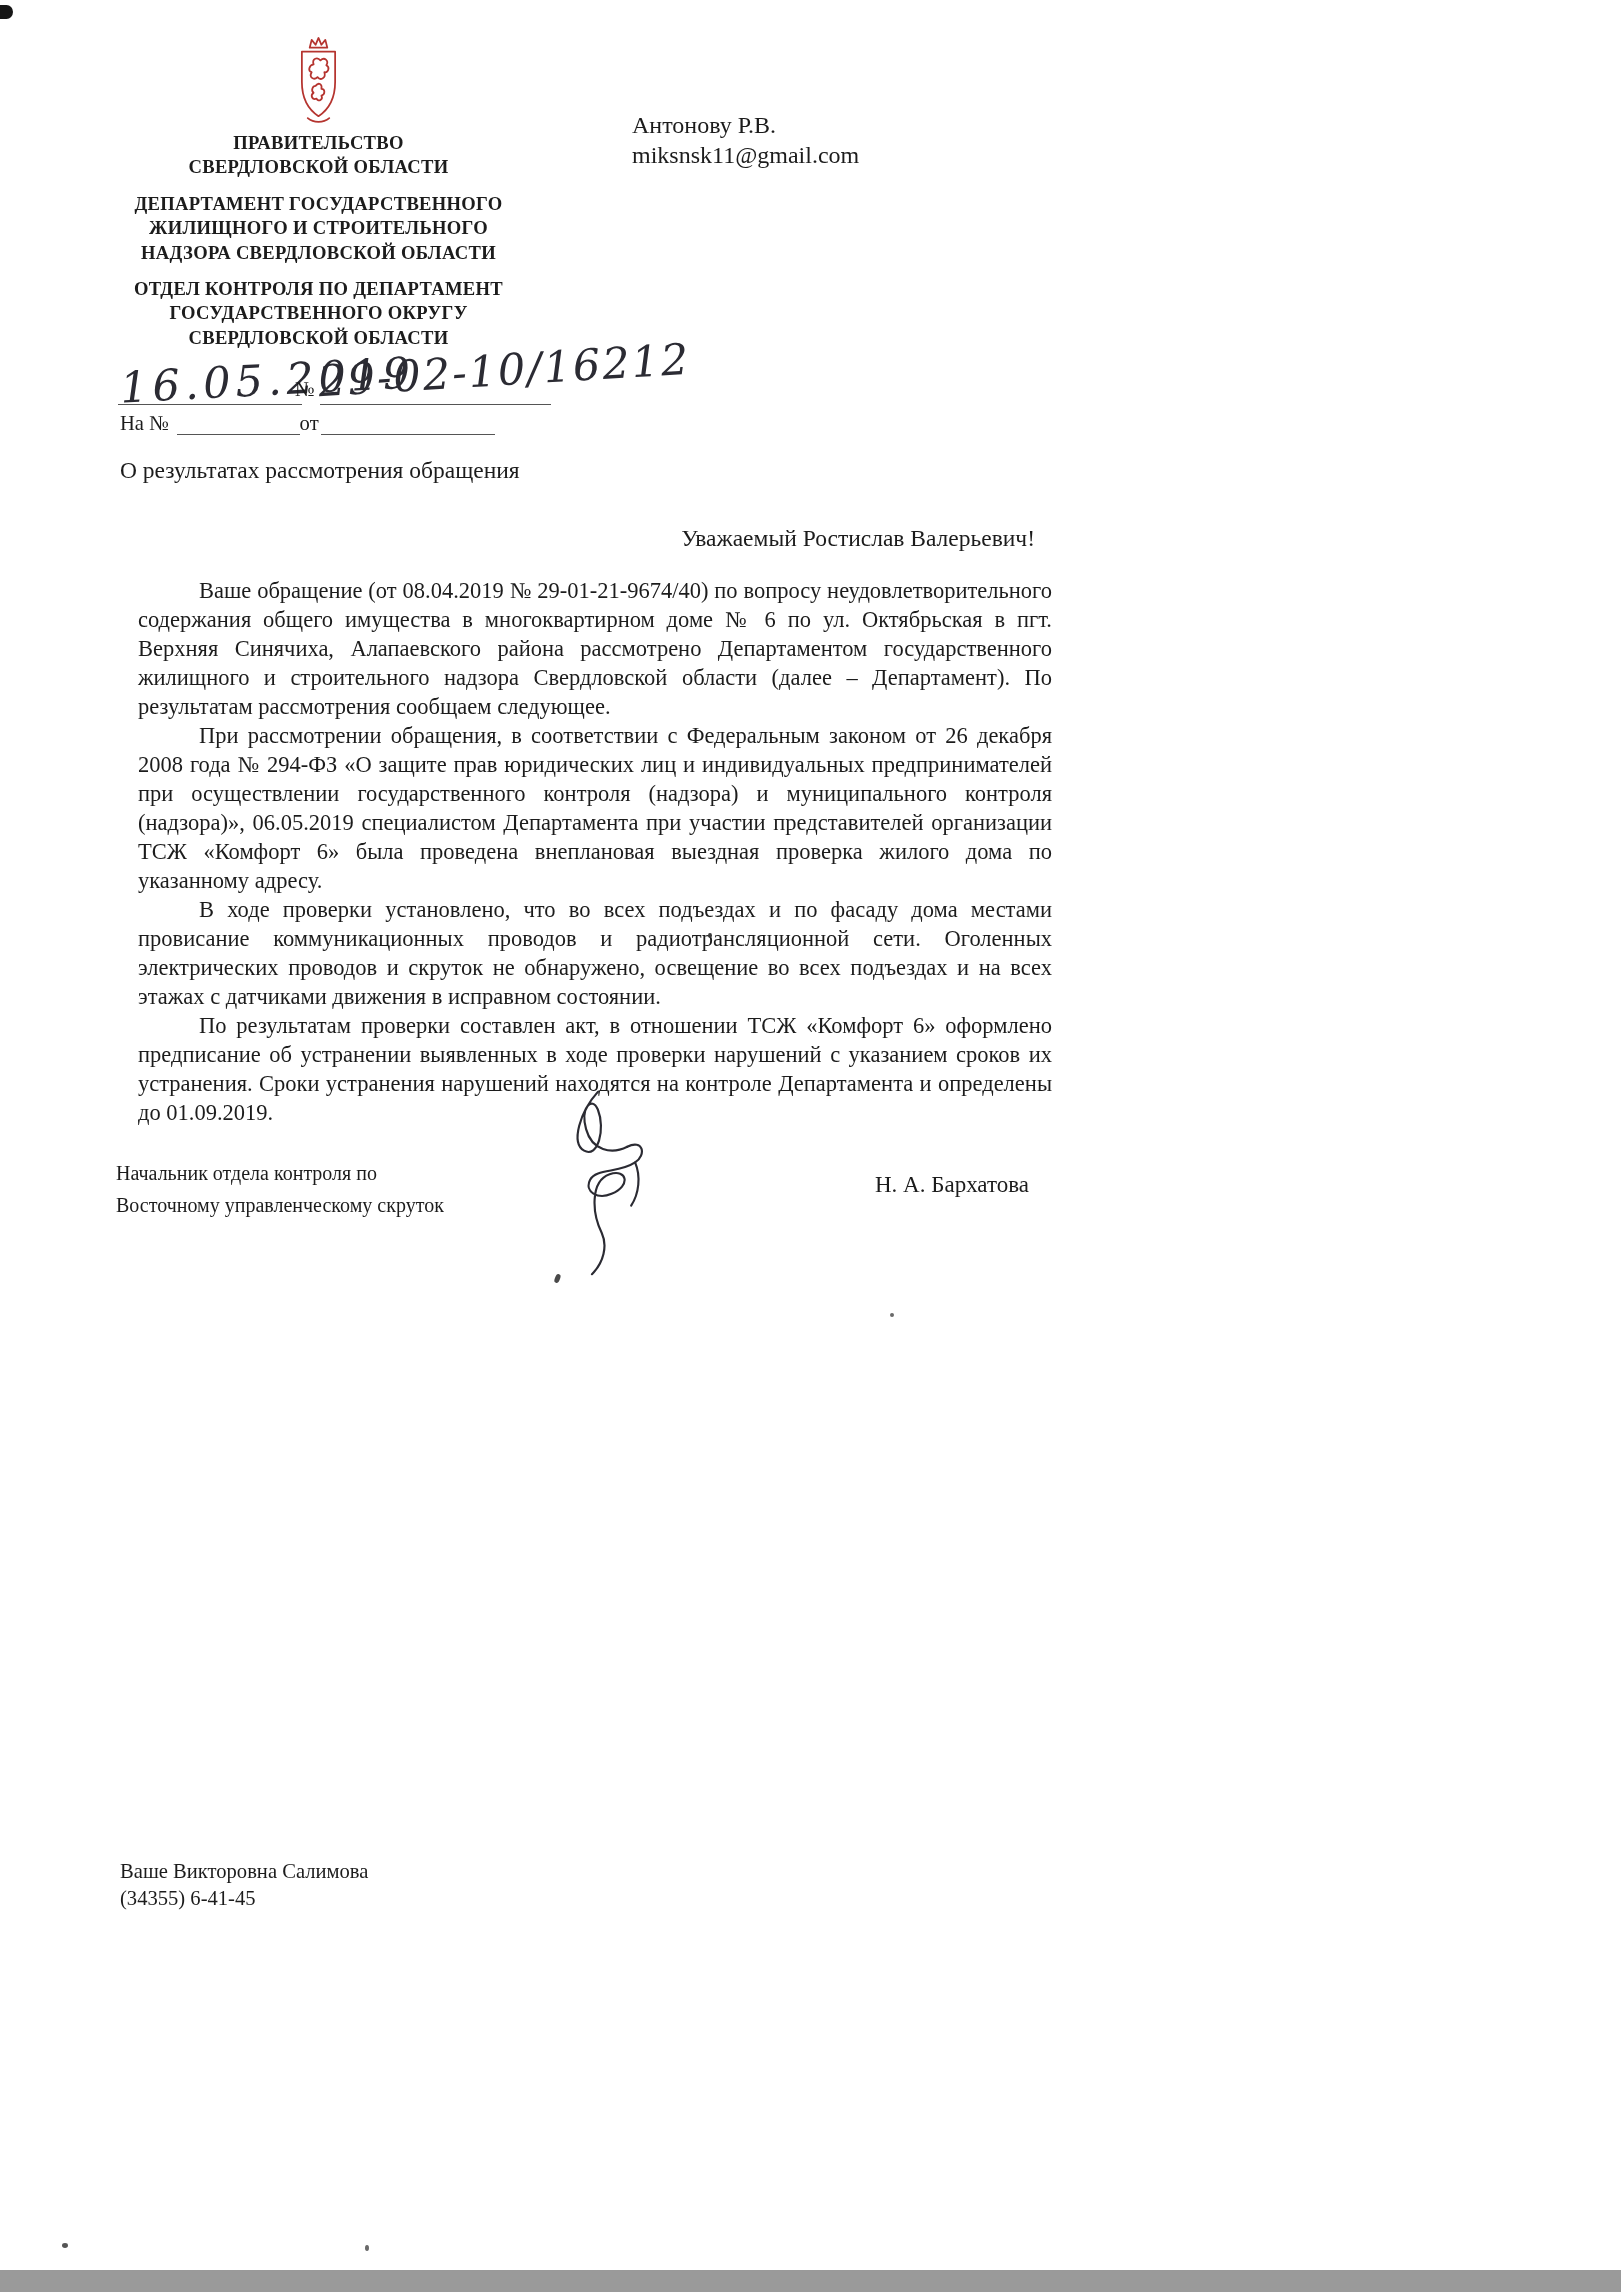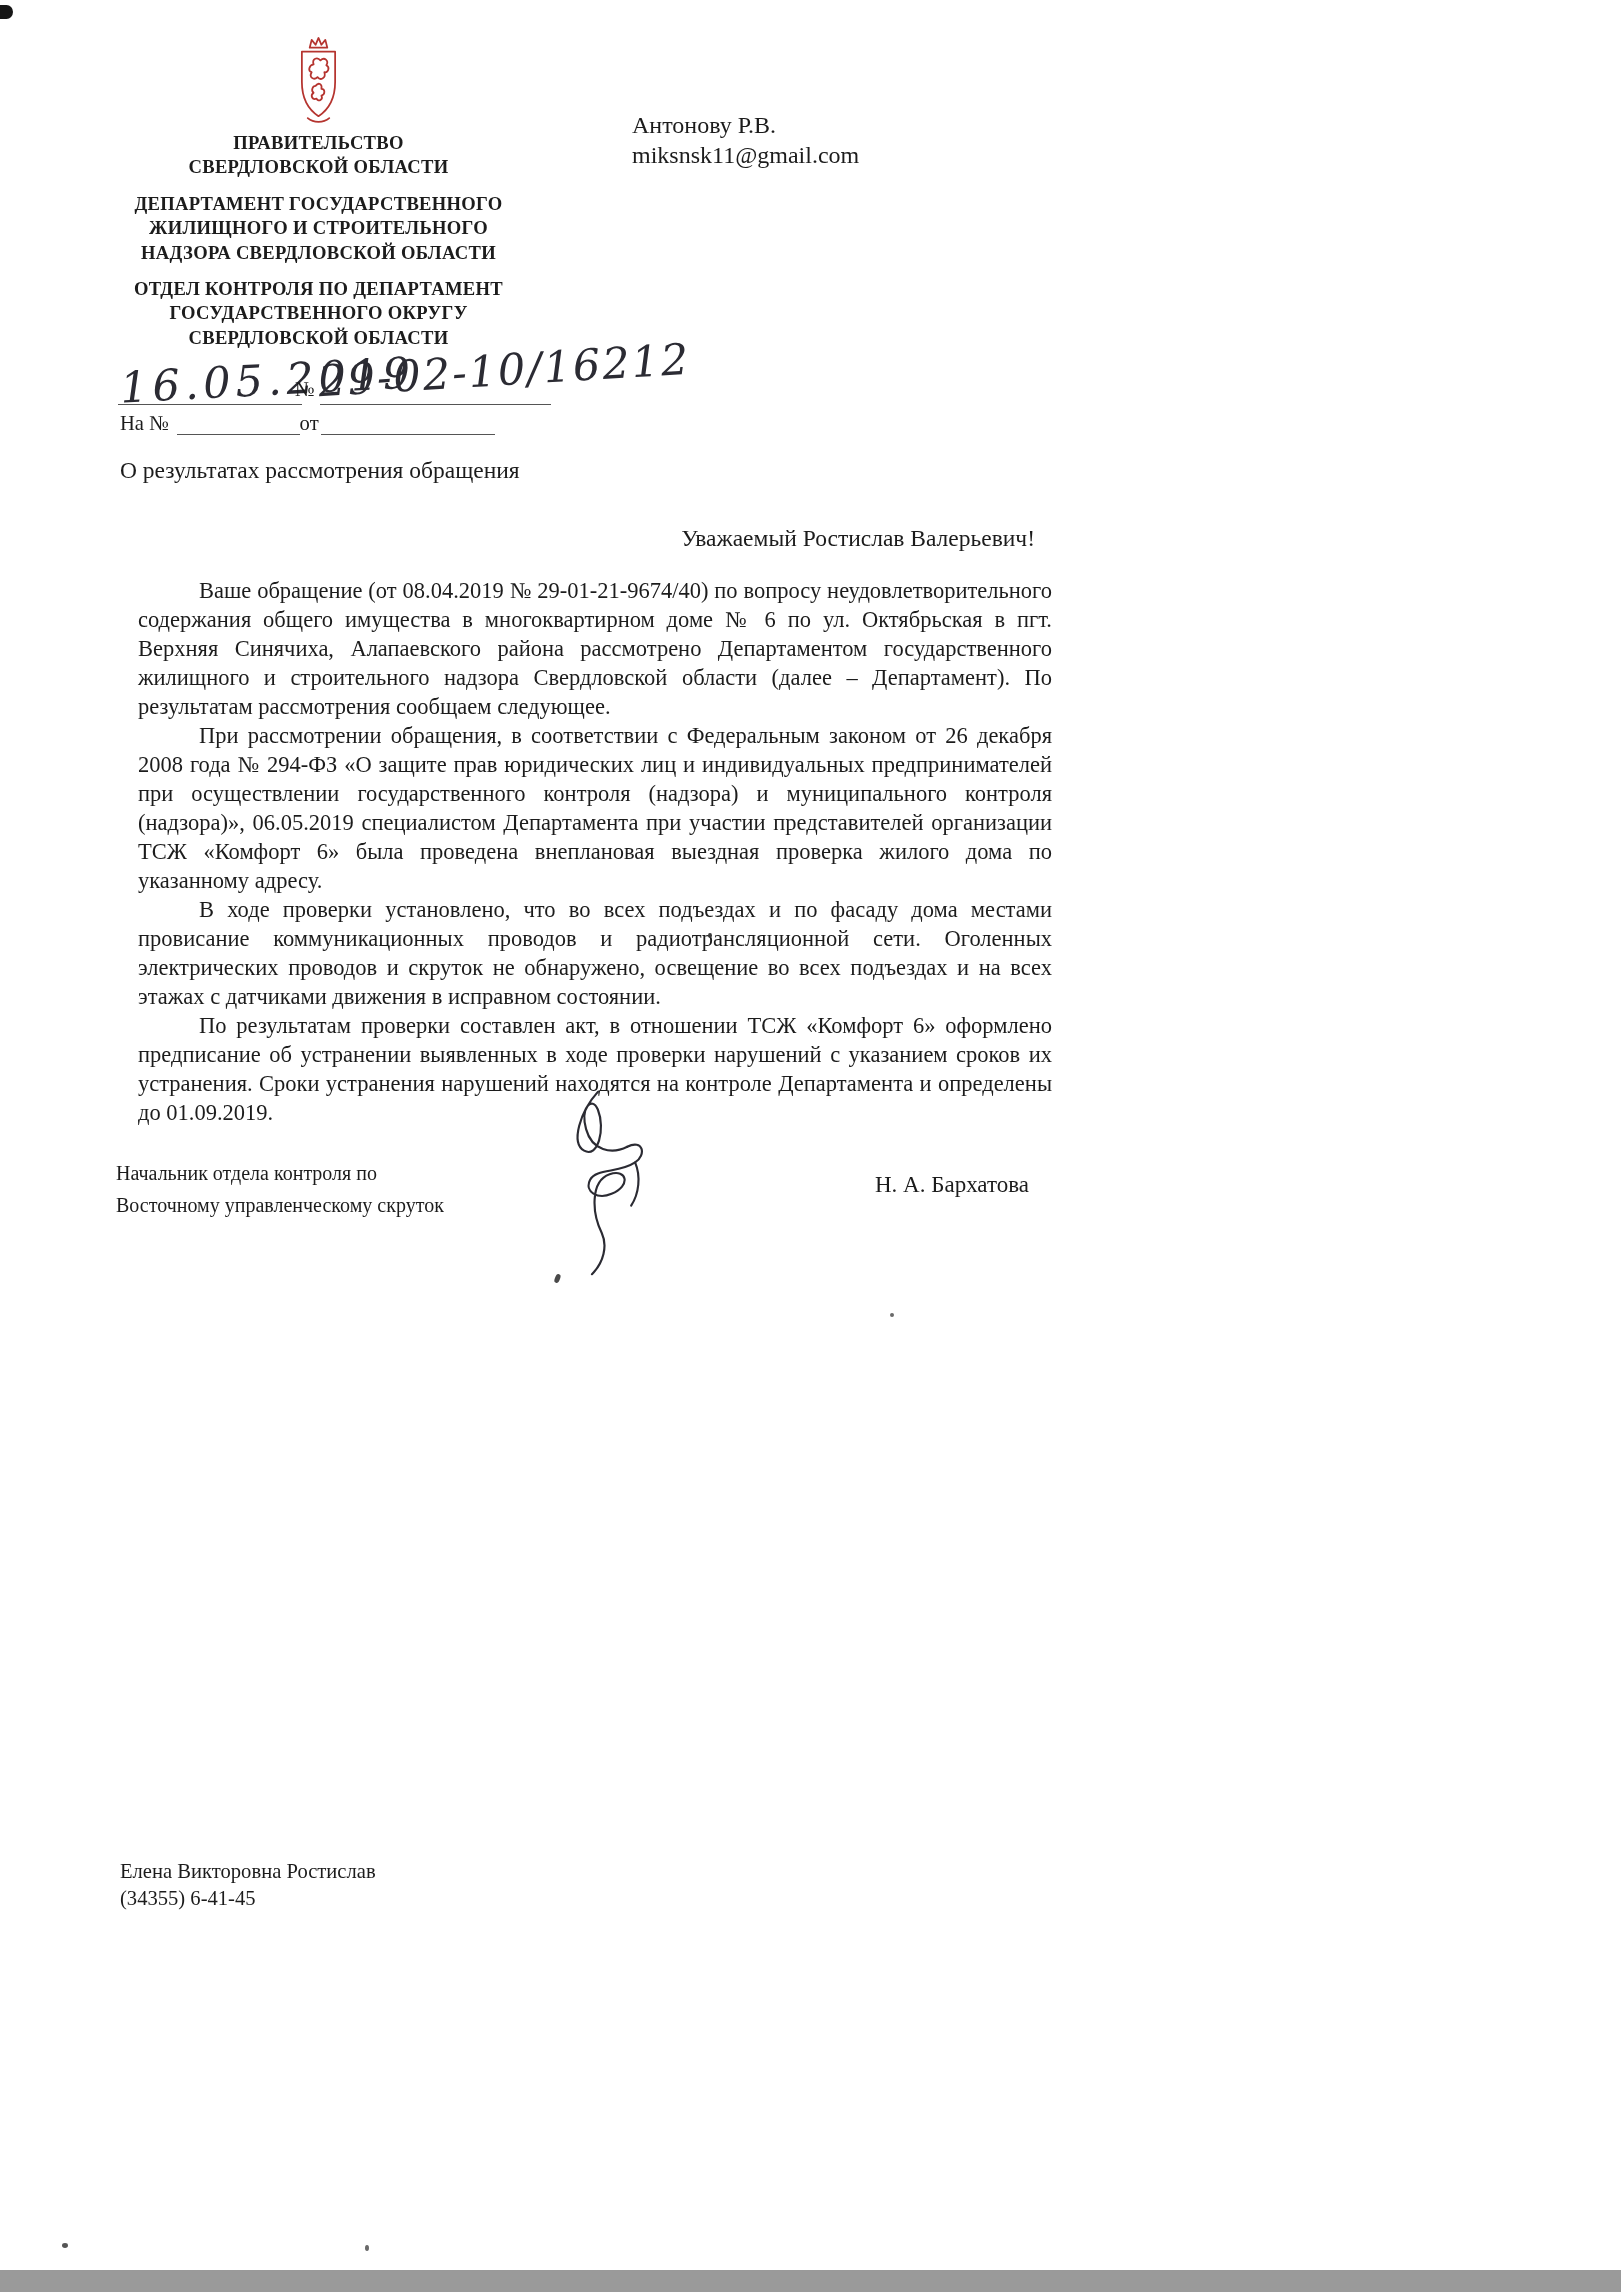--- a/index.html
+++ b/index.html
@@ -125,21 +125,21 @@
     <g fill="none" stroke="#2b2b33" stroke-width="2.2" stroke-linecap="round">
       <path d="M58 6 C 40 26, 30 58, 44 66 C 58 74, 66 44, 58 24 C 52 10, 40 22, 46 44 C 52 66, 72 70, 88 62"></path>
       <path d="M88 62 C 104 54, 108 70, 96 78 C 80 89, 56 84, 50 96 C 44 108, 58 116, 72 110 C 92 102, 88 84, 70 90 C 50 97, 52 130, 62 150 C 68 163, 64 180, 52 192"></path>
       <path d="M96 78 C 102 92, 100 110, 92 122"></path>
     </g>
   </svg>
 
   <div class="sig-name">Н. А. Бархатова</div>
 
   <div class="footer">
-    <div>Елена Викторовна Ростислав</div>
+    <div>Ваше Викторовна Салимова</div>
     <div>(34355) 6-41-45</div>
   </div>
 
   <div class="artifact a-corner"></div>
   <div class="artifact a-bottom"></div>
   <div class="artifact a-dot1"></div>
   <div class="artifact a-dot2"></div>
   <div class="artifact a-dot3"></div>
   <div class="artifact a-dot4"></div>
   <div class="artifact a-dot5"></div>

